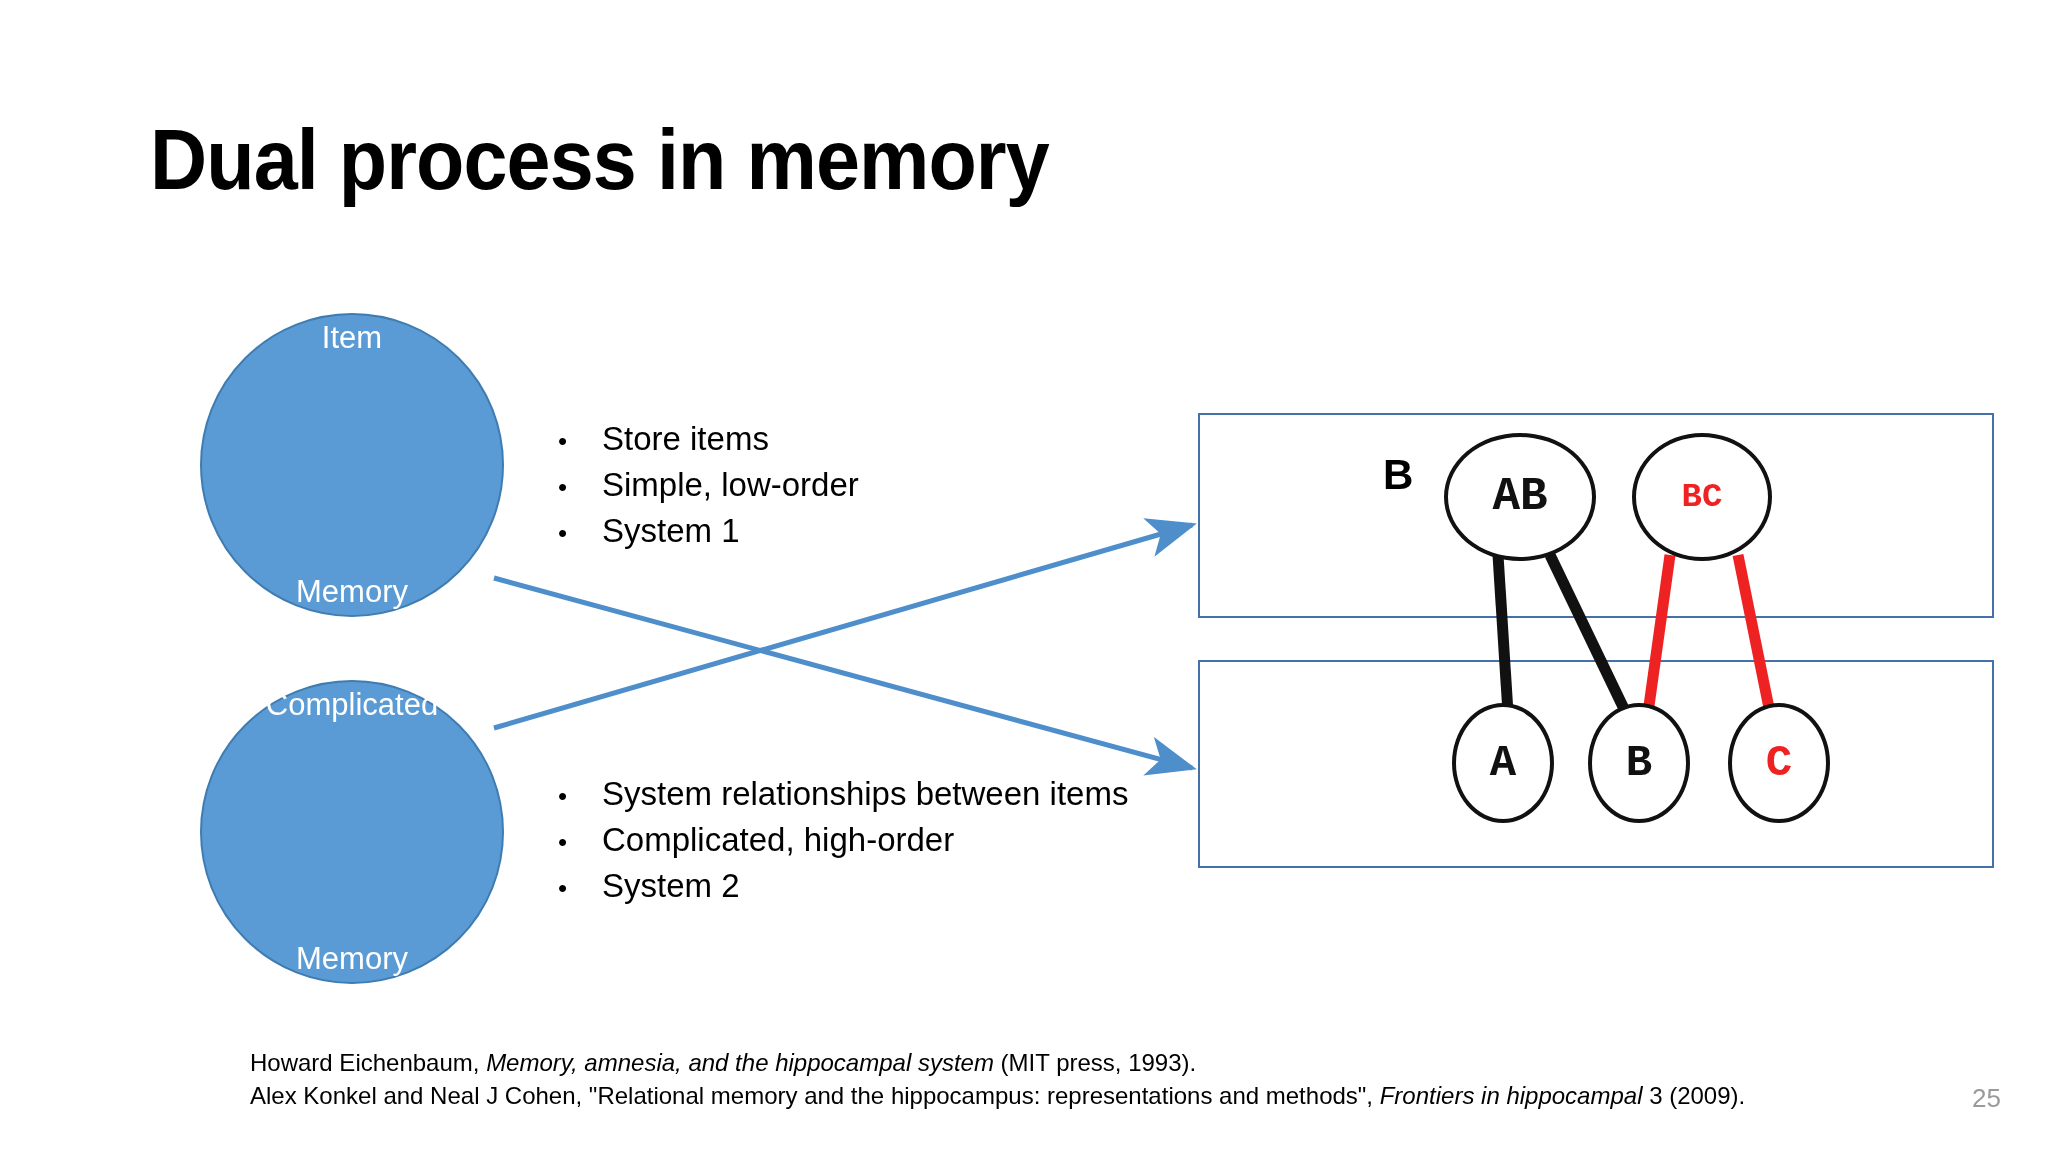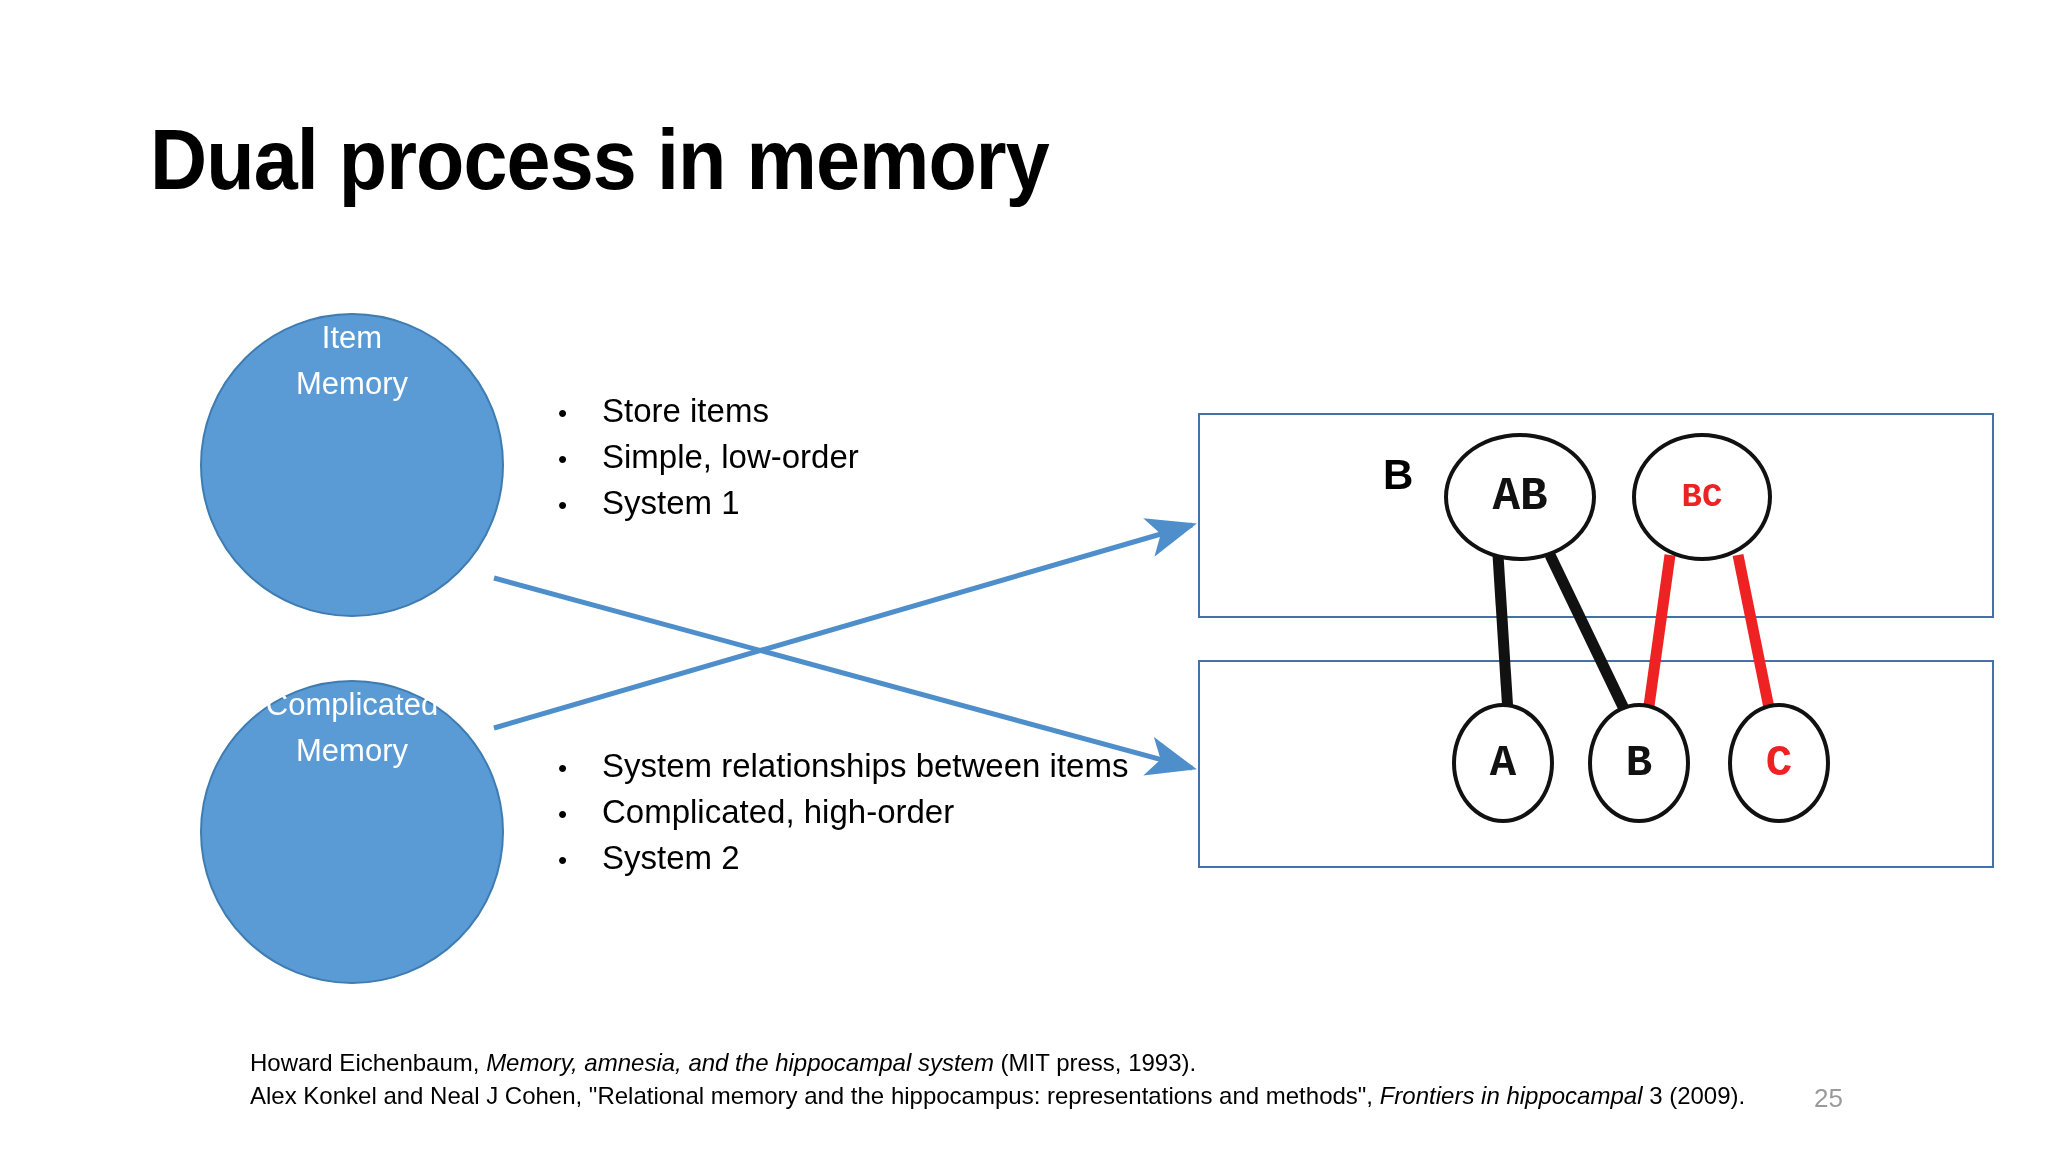--- a/index.html
+++ b/index.html
@@ -40,21 +40,21 @@
   
   .circle {
     position: absolute;
     border-radius: 50%;
     background: #5B9BD5;
     border: 2px solid #3E7CB1;
     box-sizing: border-box;
     display: flex;
     flex-direction: column;
     align-items: center;
-    justify-content: flex-start;
+    justify-content: space-between;
     color: #ffffff;
     font-size: 31px;
     line-height: 46px;
     text-align: center;
   }
   .circle-item {
     left: 200px;
     top: 313px;
     width: 304px;
     height: 304px;
@@ -85,20 +85,21 @@
   }
   .bullet-dot {
     width: 44px;
     flex: 0 0 44px;
     font-size: 26px;
     line-height: 46px;
   }
   .bullet-text {
     white-space: nowrap;
     line-height: 46px;
+    margin-top: 28px;
   }
 
   
   .arrows {
     position: absolute;
     left: 0;
     top: 0;
     width: 2048px;
     height: 1152px;
     pointer-events: none;
@@ -168,21 +169,21 @@
     left: 250px;
     top: 1046px;
     font-size: 24px;
     line-height: 33px;
     color: #000000;
   }
   .footnote i { font-style: italic; }
 
   .page-number {
     position: absolute;
-    left: 1814px;
+    left: 1972px;
     top: 1083px;
     font-size: 26px;
     color: #9A9A9A;
   }
 </style>
 </head>
 <body>
 
 <div class="slide">
 

